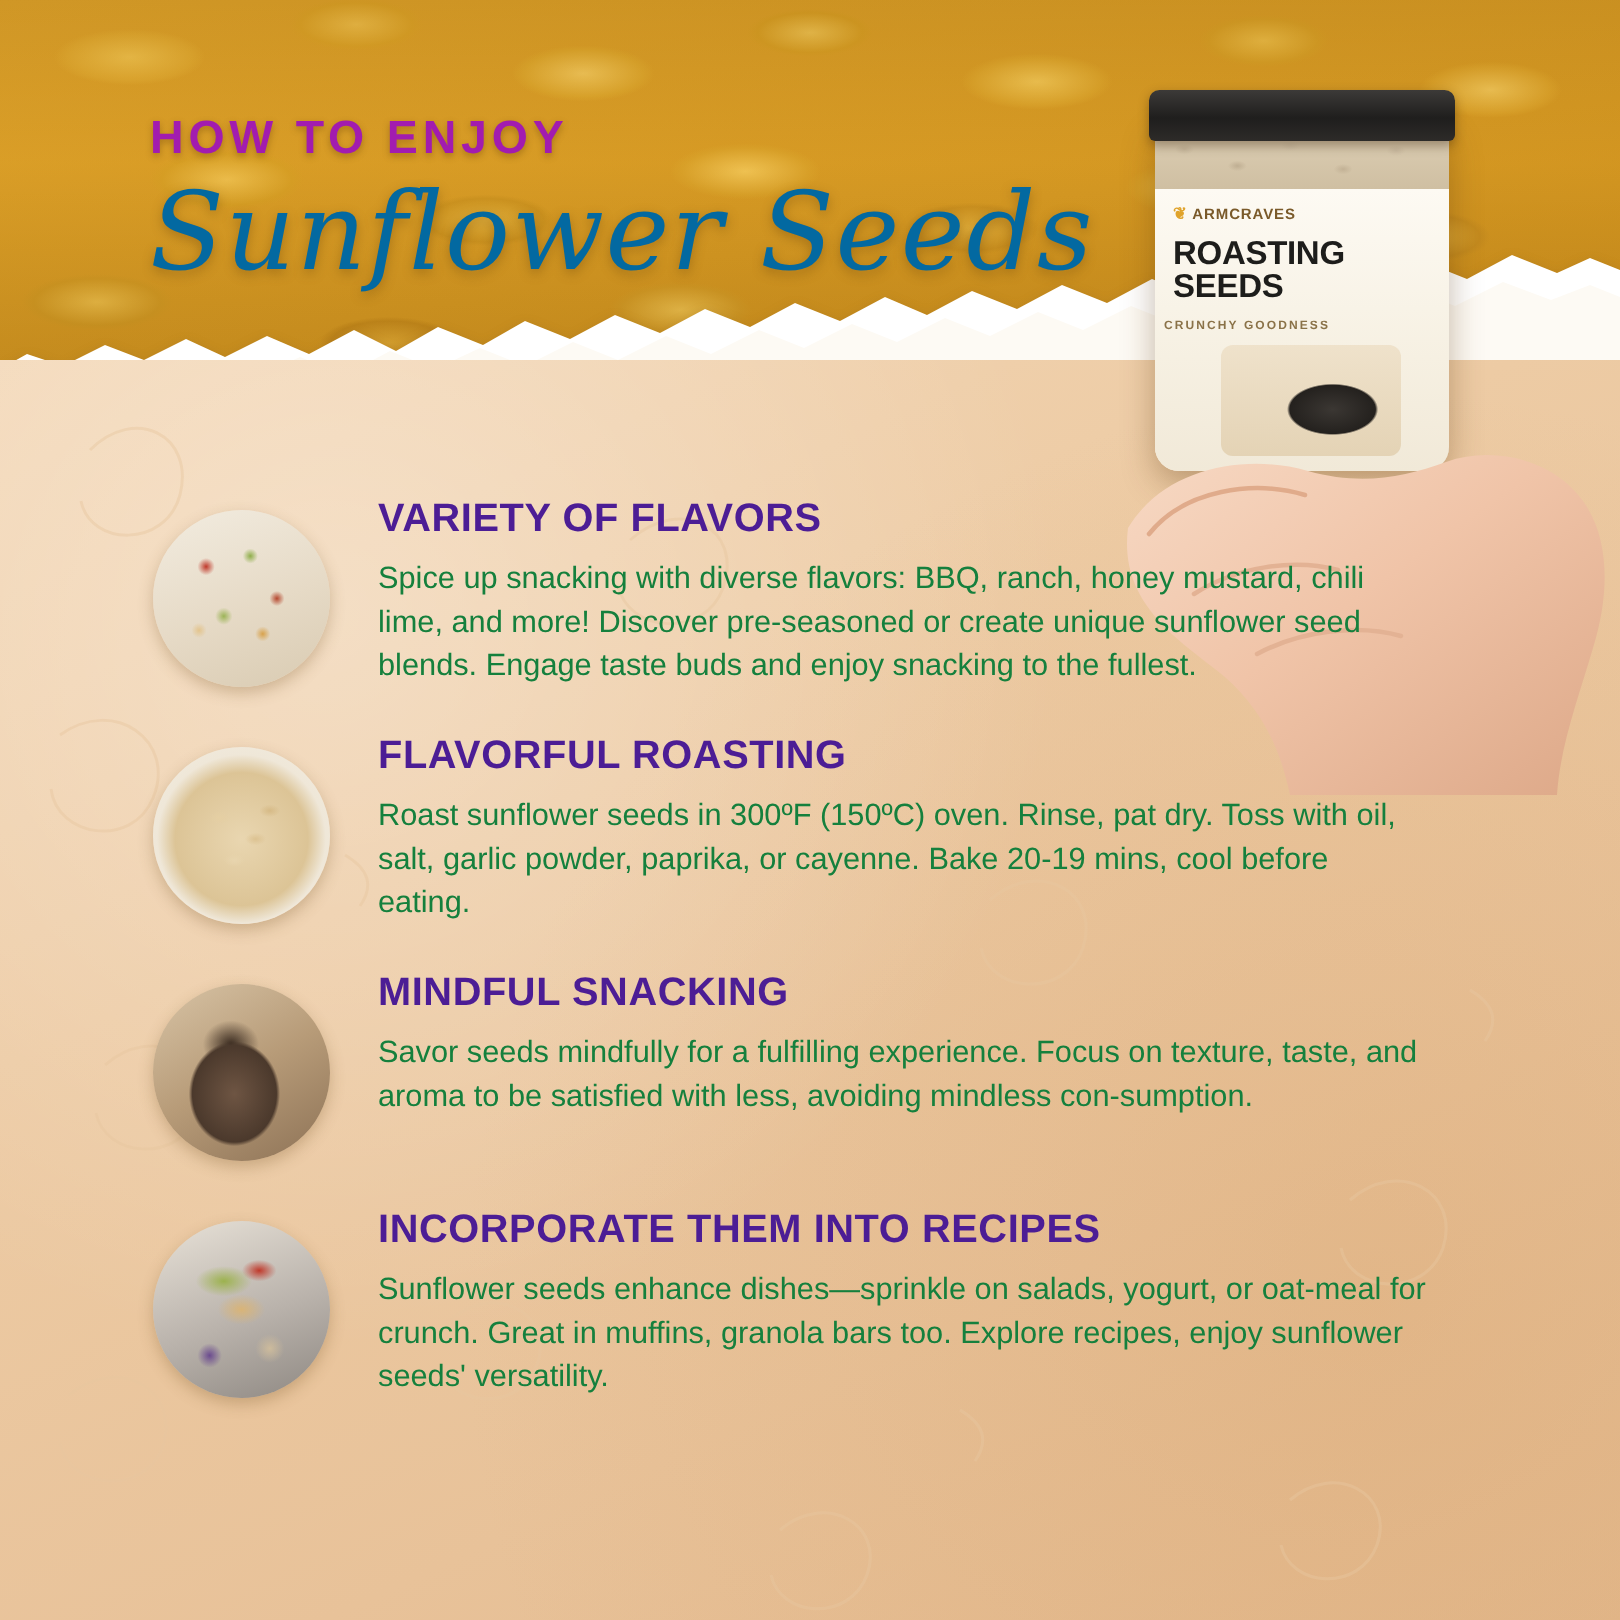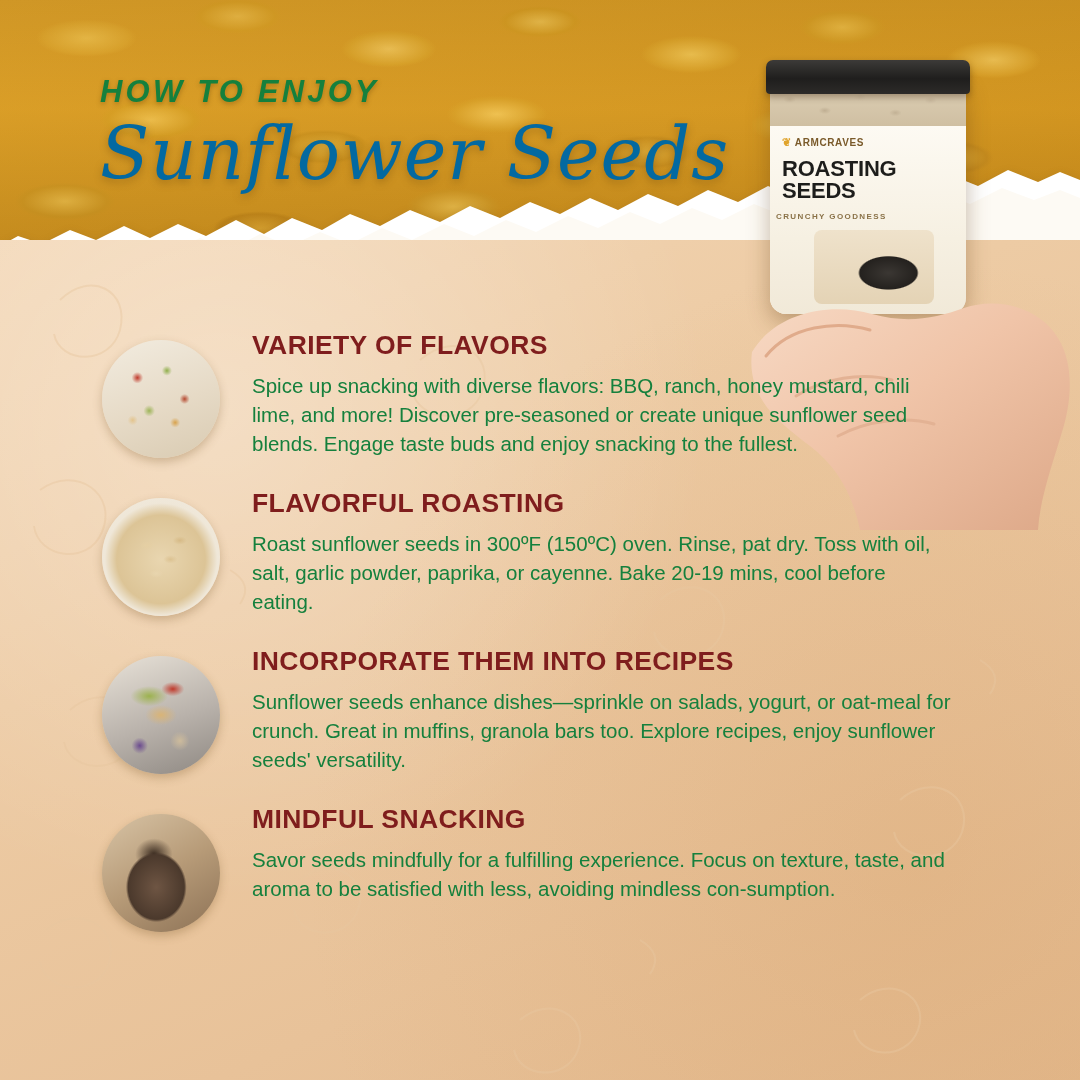--- a/index.html
+++ b/index.html
@@ -83,27 +83,26 @@
     position: absolute;
     inset: 0;
     opacity: 0.45;
   }
 
   
   .kicker {
     position: absolute;
     left: 100px;
     top: 74px;
-    color: #15803d;
+    color: #a21caf;
     font-size: 31px;
     font-weight: 700;
     letter-spacing: 3.2px;
     font-family: "Liberation Sans", sans-serif;
     text-shadow: 0 2px 5px rgba(110,70,10,0.45);
-    font-style: italic;
   }
   .script-title {
     position: absolute;
     left: 100px;
     top: 118px;
     color: #0369a1;
     font-size: 72px;
     line-height: 1;
     font-family: "DejaVu Serif", serif;
     font-style: italic;
@@ -270,21 +269,21 @@
       radial-gradient(circle 11px at 32% 76%, #6b4b8f 0%, rgba(107,75,143,0) 74%),
       linear-gradient(160deg, #e8e2d8 0%, #b9b2ab 55%, #8e8882 100%);
   }
   .text-col {
     margin-left: 32px;
     width: 700px;
   }
   .sec-title {
     font-size: 26.5px;
     font-weight: 700;
-    color: #7f1d1d;
+    color: #4c1d95;
     letter-spacing: 0.4px;
     margin: 0 0 10px 0;
     text-transform: uppercase;
   }
   .sec-body {
     font-size: 20.5px;
     line-height: 1.42;
     color: #15803d;
     margin: 0;
     max-width: 700px;
@@ -372,29 +371,29 @@
 
     <div class="section">
       <div class="thumb thumb-2"></div>
       <div class="text-col">
         <h2 class="sec-title">FLAVORFUL ROASTING</h2>
         <p class="sec-body">Roast sunflower seeds in 300ºF (150ºC) oven. Rinse, pat dry. Toss with oil, salt, garlic powder, paprika, or cayenne. Bake 20-19 mins, cool before eating.</p>
       </div>
     </div>
 
     <div class="section">
+      <div class="thumb thumb-3"></div>
+      <div class="text-col">
+        <h2 class="sec-title">MINDFUL SNACKING</h2>
+        <p class="sec-body">Savor seeds mindfully for a fulfilling experience. Focus on texture, taste, and aroma to be satisfied with less, avoiding mindless con-sumption.</p>
+      </div>
+    </div>
+
+    <div class="section">
       <div class="thumb thumb-4"></div>
       <div class="text-col">
         <h2 class="sec-title">INCORPORATE THEM INTO RECIPES</h2>
         <p class="sec-body">Sunflower seeds enhance dishes—sprinkle on salads, yogurt, or oat-meal for crunch. Great in muffins, granola bars too. Explore recipes, enjoy sunflower seeds' versatility.</p>
       </div>
     </div>
 
-    <div class="section">
-      <div class="thumb thumb-3"></div>
-      <div class="text-col">
-        <h2 class="sec-title">MINDFUL SNACKING</h2>
-        <p class="sec-body">Savor seeds mindfully for a fulfilling experience. Focus on texture, taste, and aroma to be satisfied with less, avoiding mindless con-sumption.</p>
-      </div>
-    </div>
-
   </div>
 </div>
 
 </body></html>

